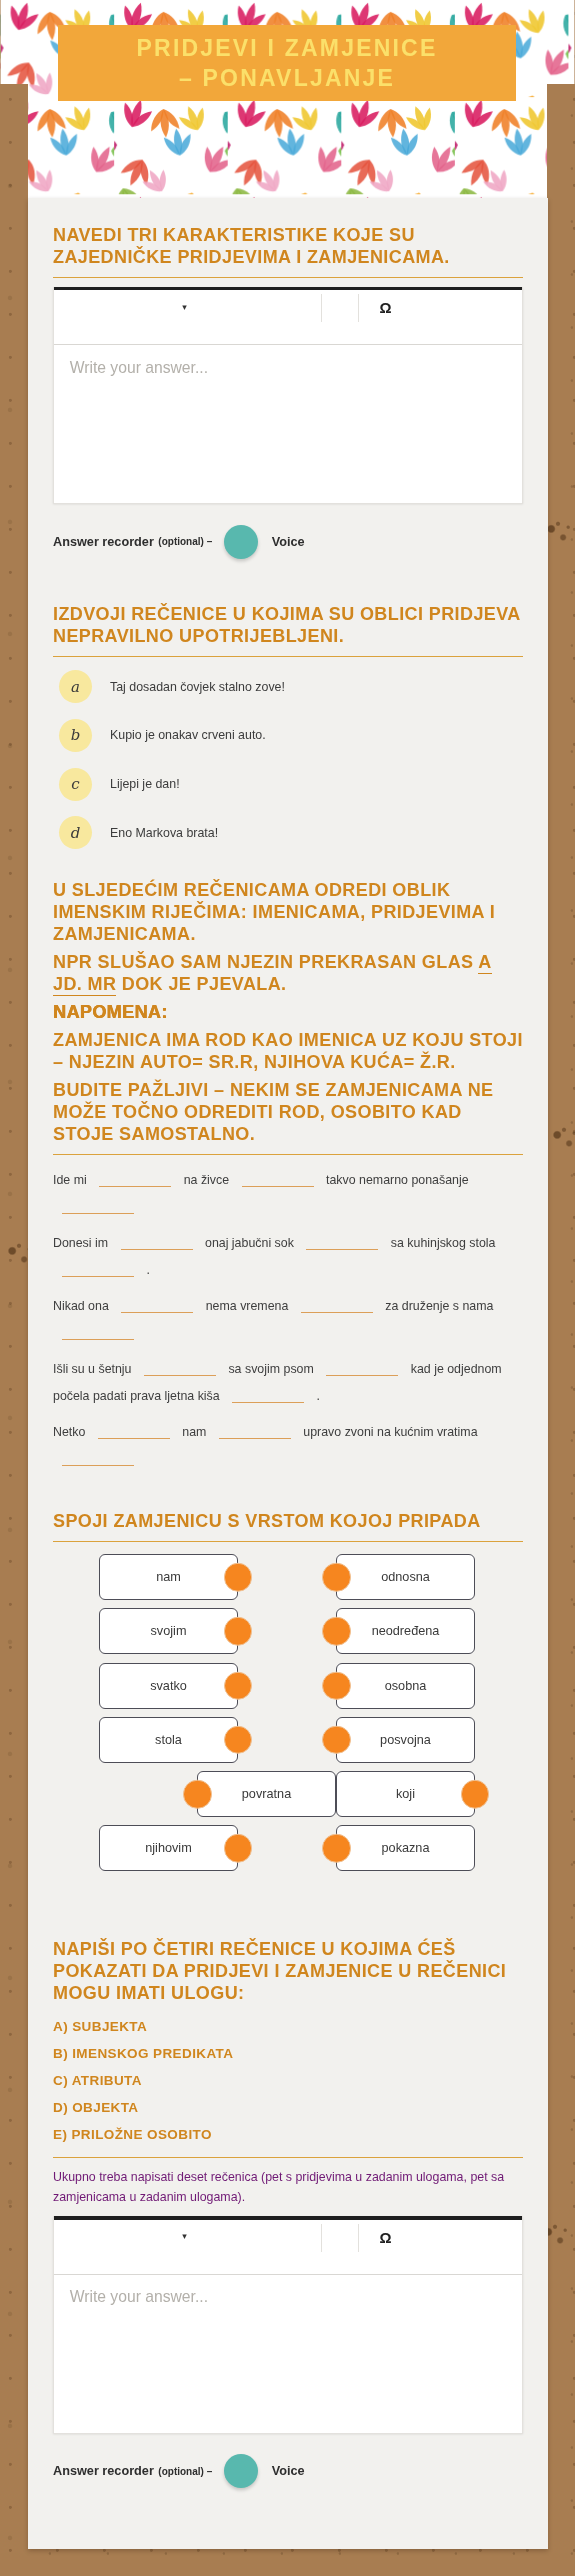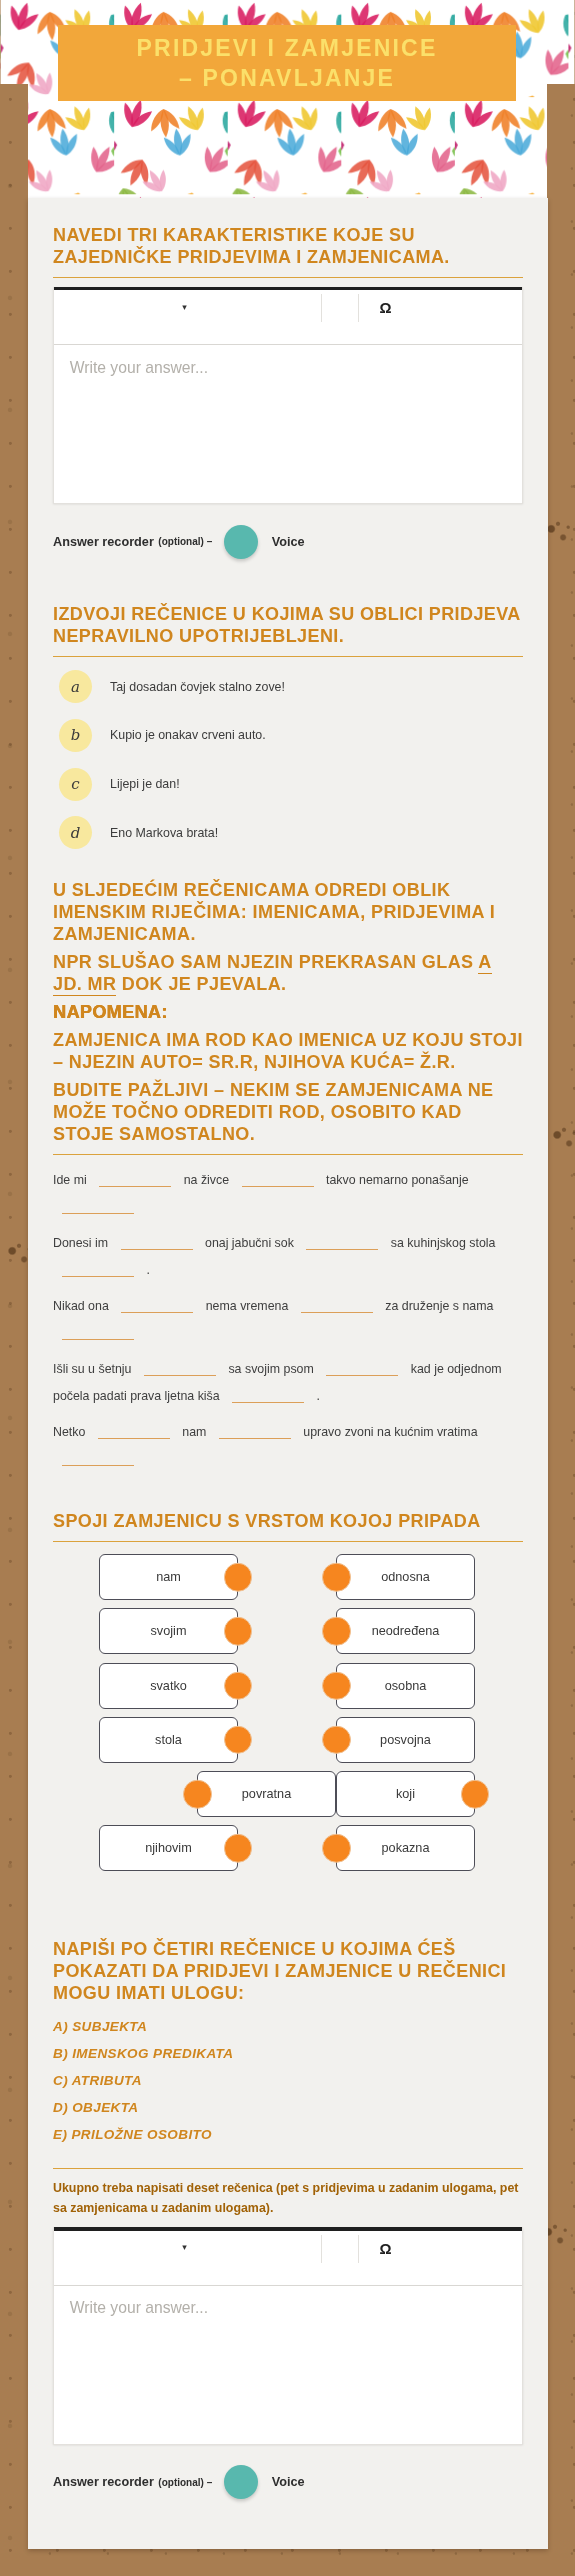--- a/index.html
+++ b/index.html
@@ -73,22 +73,22 @@
   .mbox { position:relative; width:139px; min-height:46px; box-sizing:border-box; padding:6px 19.5px;
     background:#fff; border:0.7px solid #4d4d57; border-radius:6px;
     display:flex; align-items:center; justify-content:center; text-align:center;
     font-size:12.7px; color:#3a3a3a; cursor:pointer; }
   .mbox.right { margin-left:98px; }
   .mdot { position:absolute; top:50%; transform:translateY(-50%); width:28.5px; height:28.5px; border-radius:50%;
     background:#f6861f; border:1.5px solid #f0c193; box-sizing:border-box; cursor:grab; }
   .mbox.left .mdot { right:-15px; } .mbox.right .mdot { left:-15px; }
   
   .q5-item { color:#d0861e; font-weight:bold; font-size:13.5px; line-height:27px; letter-spacing:0.4px; }
-  .note-text { font-size:12.4px; color:#a16207; line-height:20px; margin:9px 0 0;font-weight:bold; }
-  .role-list { margin-bottom:20px;font-style:italic; }
+  .note-text { font-size:12.4px; color:#701a75; line-height:20px; margin:9px 0 0; }
+  .role-list { margin-bottom:9px; }
 </style>
 </head>
 <body>
 
 <div class="page">
 
   <div class="splotch" style="left:541px; top:517px;"></div>
   <div class="splotch" style="left:547px; top:1123px;"></div>
   <div class="splotch" style="left:1.5px; top:1239px;"></div>
   <div class="splotch" style="left:538px; top:2220px;"></div>

